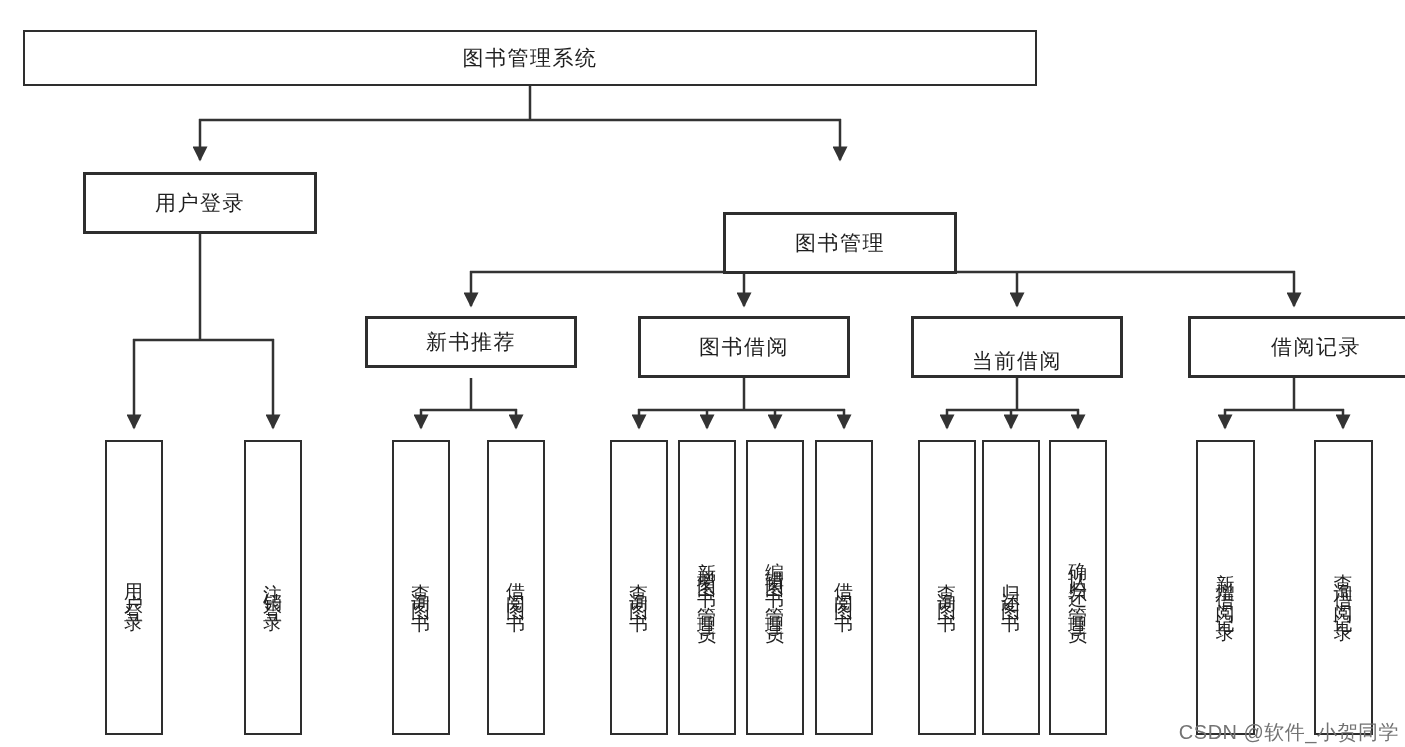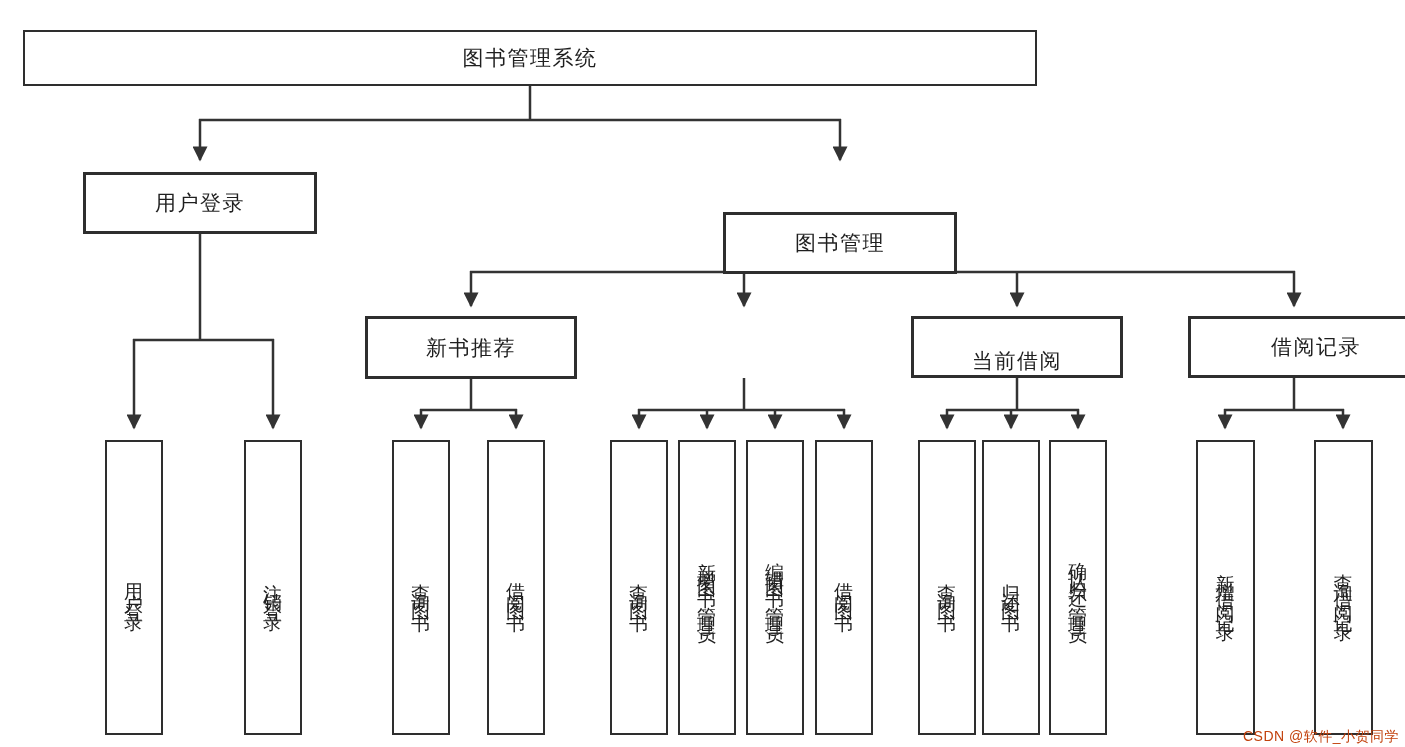--- a/index.html
+++ b/index.html
@@ -15,21 +15,21 @@
   .root{font-size:21px;letter-spacing:1.5px;margin-top:16px;}
   .lv2,.lv3{border-width:3px;font-size:21px;letter-spacing:1.5px;}
   .leaf{border-width:2px;}
   .leaf .v{
     writing-mode:vertical-rl;text-orientation:mixed;
     font-size:19px;line-height:1;letter-spacing:10px;white-space:nowrap;
   }
   .leaf.long .v{letter-spacing:9px;font-size:19px;}
   .watermark{
     position:absolute;right:6px;bottom:1px;z-index:2;
-    font-size:14px;color:#c2410c;letter-spacing:0.5px;white-space:nowrap;
+    font-size:20px;color:#737373;letter-spacing:0.5px;white-space:nowrap;
   }
 </style>
 </head>
 <body>
 
 <div class="stage">
 
   <svg class="wires" width="1405" height="747" viewBox="0 0 1405 747">
     <defs>
       <marker id="arw" viewBox="0 0 10 10" refX="9" refY="5" markerWidth="22" markerHeight="15" orient="auto" markerUnits="userSpaceOnUse">
@@ -84,22 +84,25 @@
     <span>图书管理系统</span>
   </div>
 
   <div class="node lv2" style="left:83px;top:172px;width:234px;height:62px;">
     <span>用户登录</span>
   </div>
   <div class="node lv2" style="left:723px;top:172px;width:234px;height:62px;margin-top:40px;">
     <span>图书管理</span>
   </div>
 
-  <div class="node lv3" style="left:365px;top:316px;width:212px;height:63px;">
+  <div class="node lv3" style="left:365px;top:316px;width:212px;height:52px;">
     <span>新书推荐</span>
+  </div>
+  <div class="node lv3" style="left:638px;top:316px;width:212px;height:62px;">
+    <span>图书借阅</span>
   </div>
   <div class="node lv3" style="left:911px;top:316px;width:212px;height:62px;align-items:flex-end;">
     <span>当前借阅</span>
   </div>
   <div class="node lv3" style="left:1188px;top:316px;width:256px;height:62px;">
     <span>借阅记录</span>
   </div>
 
   <div class="node leaf" style="left:105px;top:440px;width:58px;height:295px;">
     <span class="v">用户登录</span>

